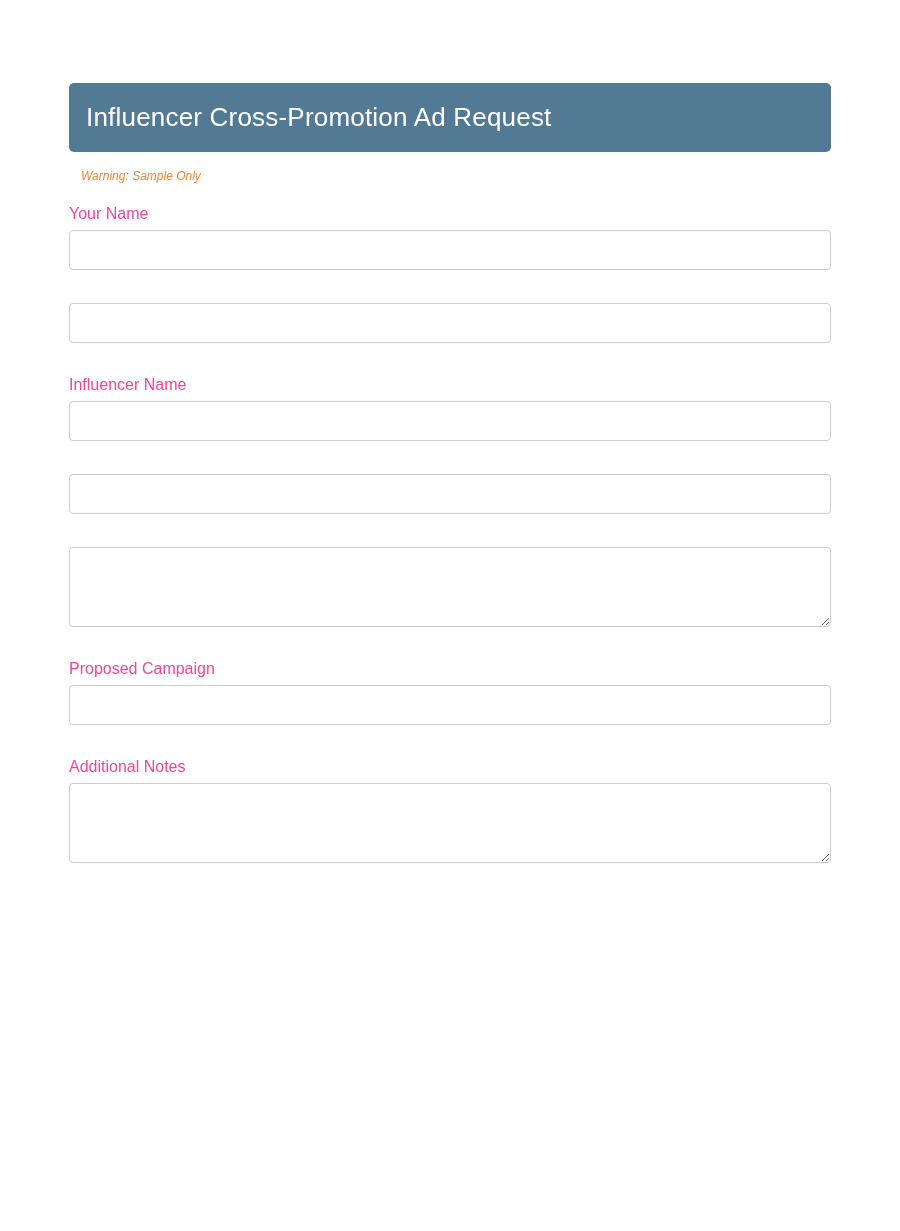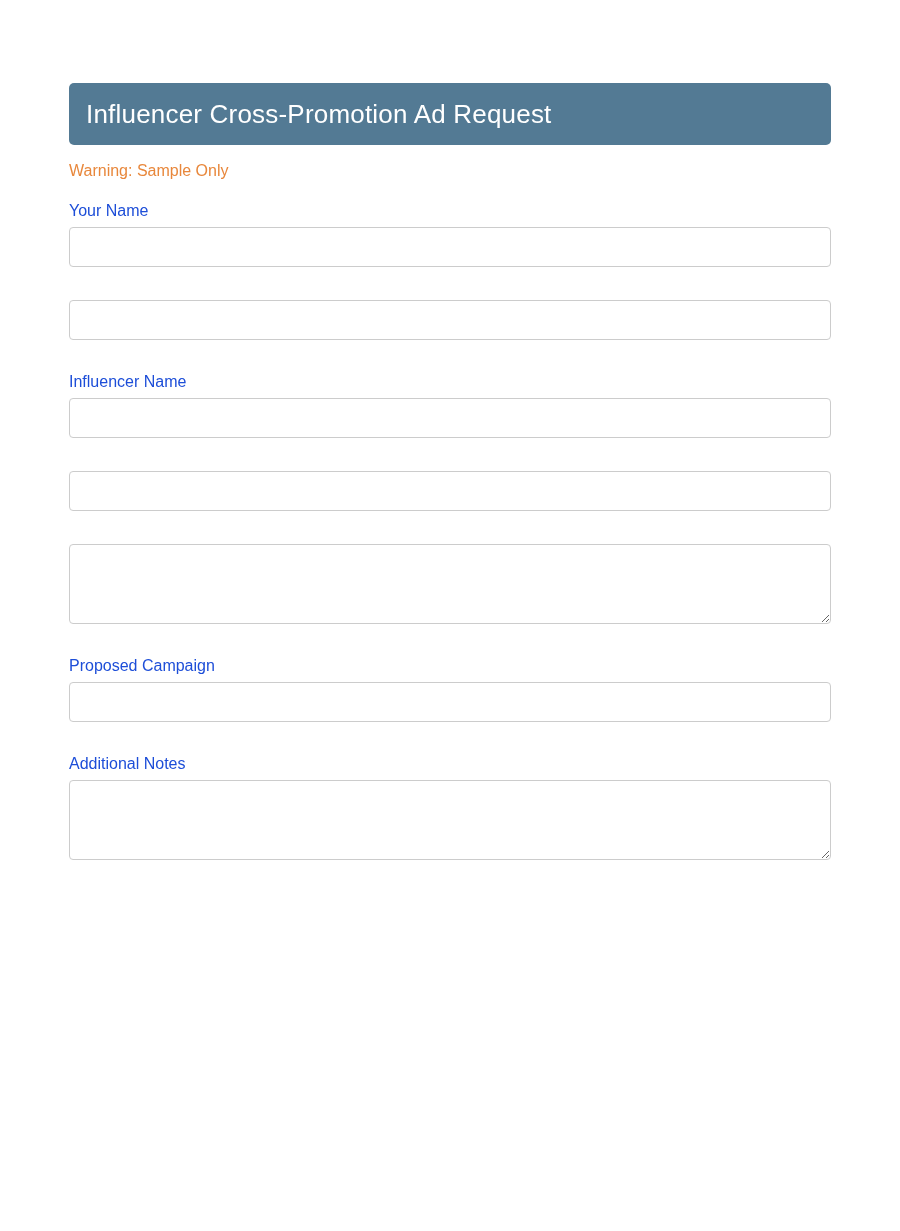--- a/index.html
+++ b/index.html
@@ -16,47 +16,48 @@
     overflow: hidden;
   }
   .container {
     width: 762px;
     margin: 0 auto;
     padding-top: 83px;
   }
   .form-header {
     background: #537a94;
     border-radius: 5px;
-    height: 62px;
+    height: 69px;
     display: flex;
     align-items: center;
     padding: 0 17px;
     margin-bottom: 17px;
   }
   .form-header h1 {
     margin: 0;
     color: #ffffff;
     font-size: 26px;
     font-weight: 400;
     letter-spacing: 0.2px;
   }
   .warning-text {
     color: #e8873b;
-    font-size: 16px;
-    margin: 0 0 22px 0;
+    font-style: italic;
+    font-size: 12px;
+    margin: 0 0 22px 12px;
   }
   .form-group {
     margin-bottom: 33px;
   }
   .form-group:last-child {
     margin-bottom: 10px;
   }
   .field-label {
     display: block;
-    color: #1d4ed8;
+    color: #ec4899;
     font-size: 16px;
     line-height: 18px;
     margin-bottom: 7px;
   }
   .text-input {
     width: 100%;
     height: 40px;
     border: 1px solid #cccccc;
     border-radius: 4px;
     padding: 0 12px;

